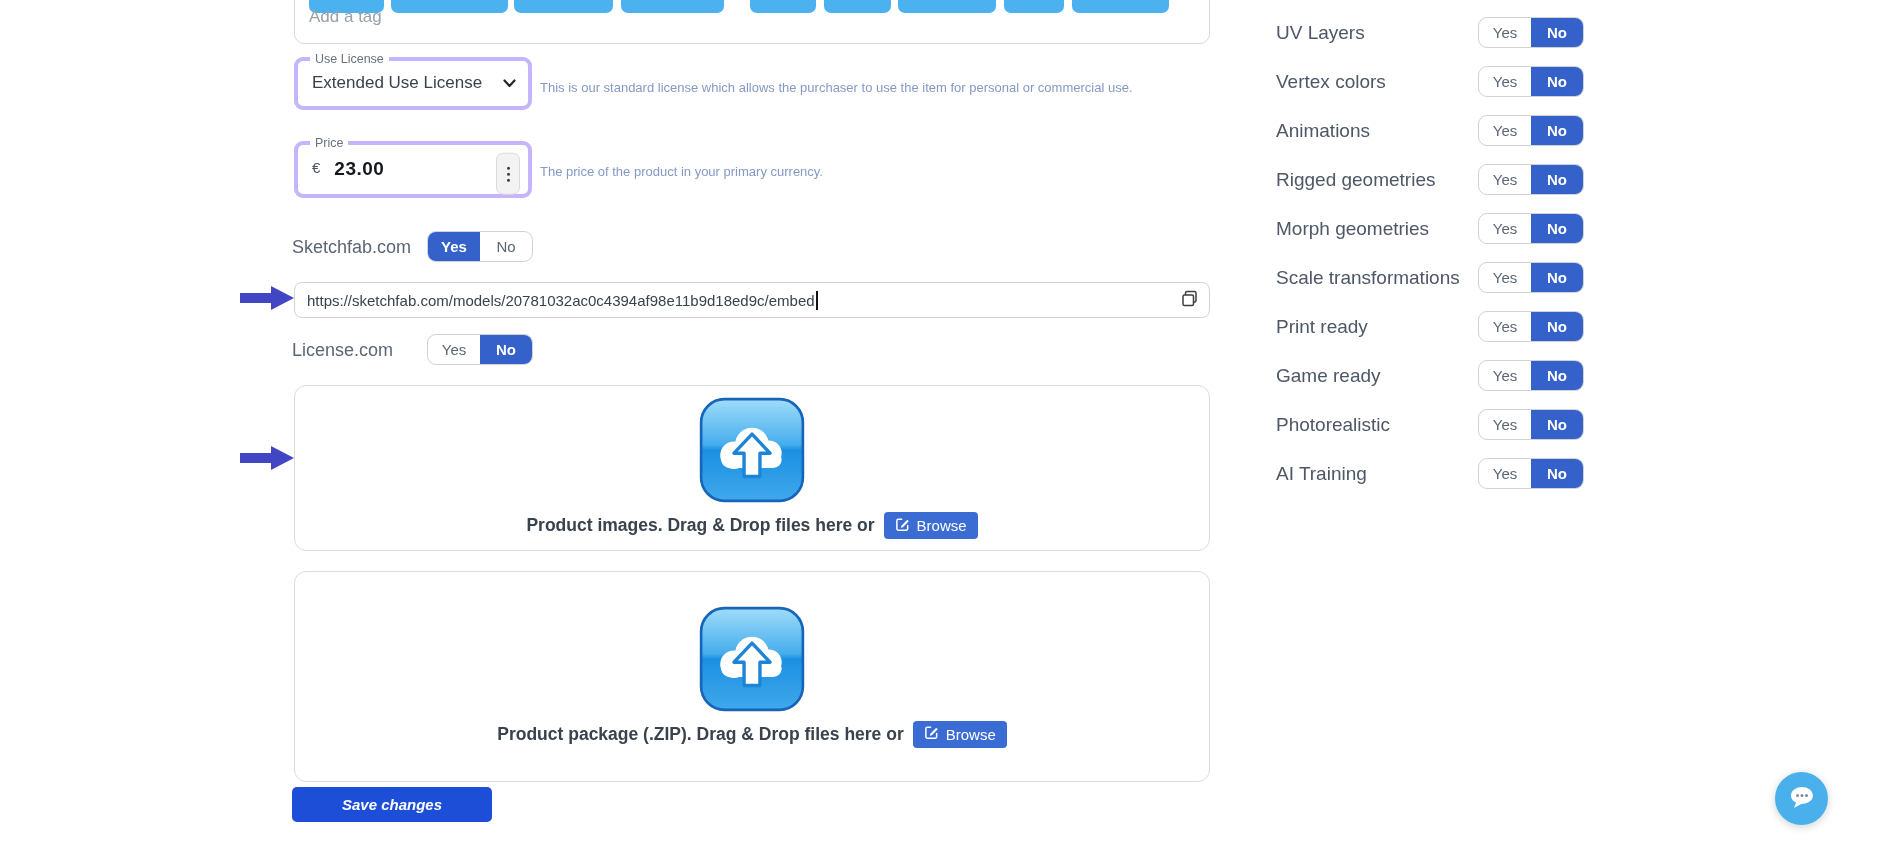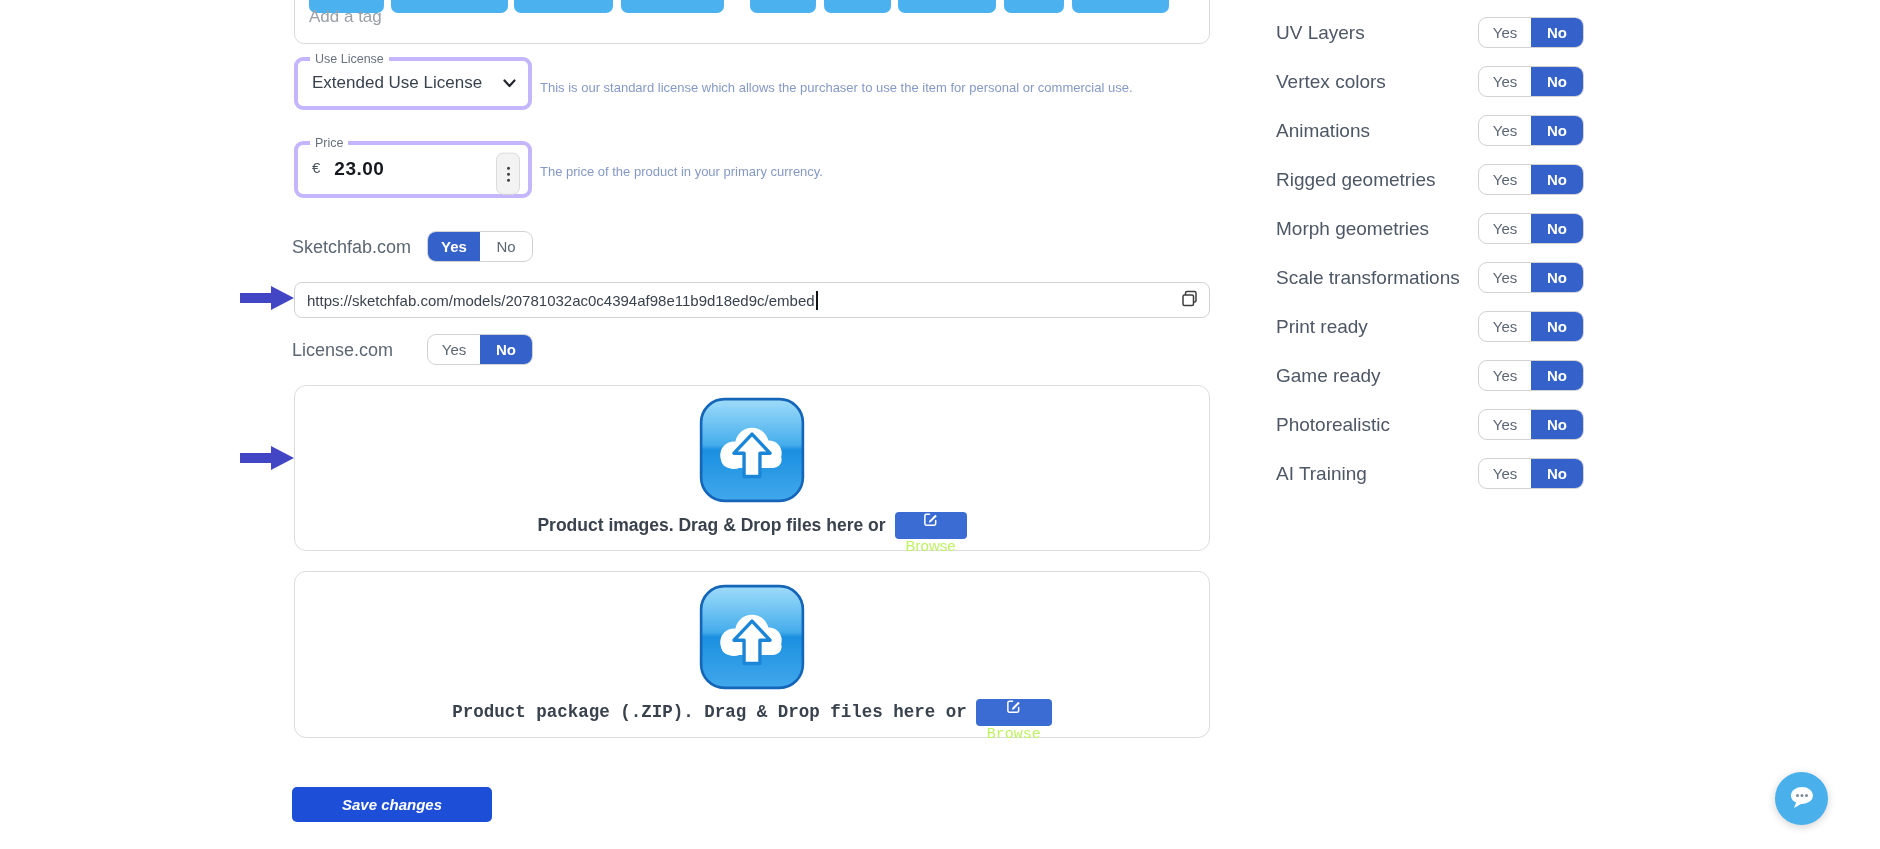--- a/index.html
+++ b/index.html
@@ -53,26 +53,26 @@
           display:flex;align-items:center;padding:0 8px 0 12px;}
   .urltext{font-size:15px;color:#39424d;white-space:nowrap;}
   .caret{width:2px;height:19px;background:#101418;margin-left:1px;}
   .copybtn{margin-left:auto;background:none;border:none;padding:2px;cursor:pointer;display:flex;}
 
   
   .dropzone{position:absolute;left:294px;width:916px;border:1px solid #dcdcdc;border-radius:12px;
             box-sizing:border-box;background:#fff;display:flex;flex-direction:column;
             align-items:center;justify-content:center;}
   .dz-images{top:385px;height:166px;}
-  .dz-package{top:571px;height:167px;font-family:Liberation Mono, monospace;}
+  .dz-package{top:571px;height:211px;}
   .dz-icon{display:flex;}
   .dz-caption{display:flex;align-items:center;gap:9px;margin-top:9px;}
   .dz-text{font-size:17.5px;font-weight:700;color:#39424d;}
-  .browse{display:inline-flex;align-items:center;gap:7px;background:#3a6cd4;color:#bef264;border:none;
-          border-radius:4px;height:27px;padding:0 11px;font-size:15px;font-family:inherit;cursor:pointer;flex-direction:column;}
+  .browse{display:inline-flex;align-items:center;gap:7px;background:#3a6cd4;color:#ffffff;border:none;
+          border-radius:4px;height:27px;padding:0 11px;font-size:15px;font-family:inherit;cursor:pointer;}
 
   .save{position:absolute;left:292px;top:787px;width:200px;height:35px;background:#1d4ed8;color:#fff;
         border:none;border-radius:5px;font-size:15px;font-weight:700;font-family:inherit;cursor:pointer;font-style:italic;}
 
   
   .sidebar{position:absolute;left:1276px;top:8px;width:308px;}
   .sb-row{display:flex;align-items:center;justify-content:space-between;height:49px;}
   .sb-label{font-size:19px;color:#4d5765;}
 
   

